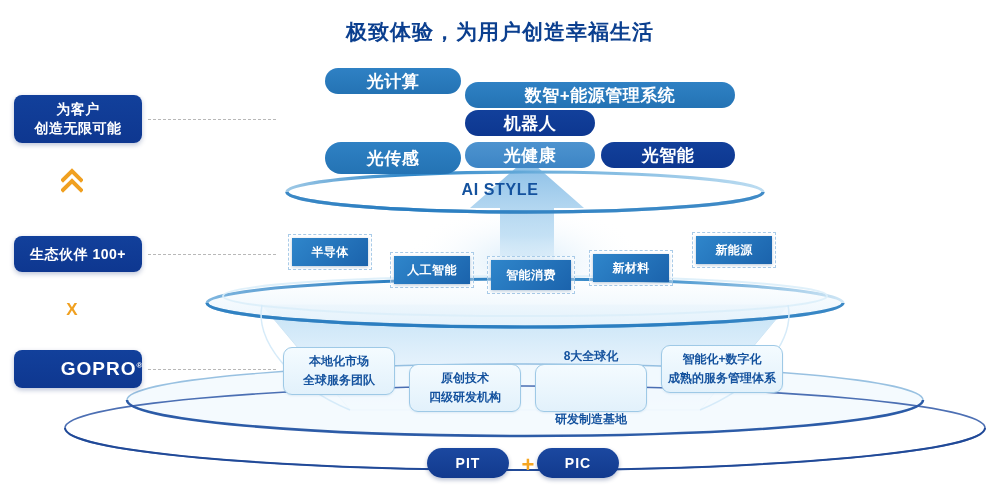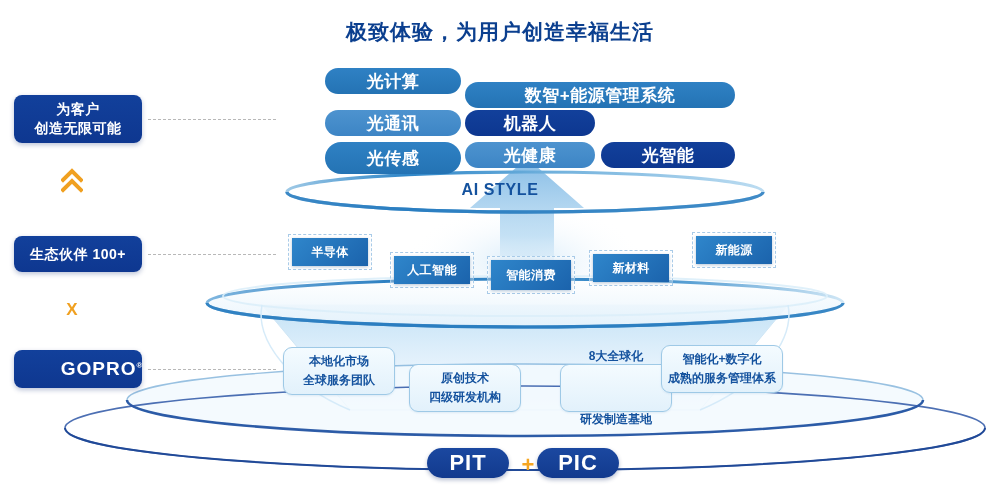--- a/index.html
+++ b/index.html
@@ -75,21 +75,21 @@
     background:linear-gradient(180deg,#f4fbff 0%,#e2f1fb 100%);
     color:#14529e;font-size:12px;font-weight:bold;line-height:1.55;
     box-shadow:0 1px 2px rgba(60,120,180,.12);
   }
   .bbox .ln{display:block;}
 
   
   .endcap{
     position:absolute;display:flex;align-items:center;justify-content:center;
     border-radius:16px;background:linear-gradient(180deg,#1b48a0 0%,#123a8e 100%);
-    color:#fff;font-size:22px;font-weight:bold;letter-spacing:1px;
+    color:#fff;font-size:14px;font-weight:bold;letter-spacing:1px;
     box-shadow:0 2px 4px rgba(10,35,100,.3);
   }
   #plus-sign{
     position:absolute;color:#f5a623;font-size:22px;font-weight:bold;
     line-height:1;
   }
 </style>
 </head>
 <body>
 
@@ -190,21 +190,20 @@
   <div id="x-mark" class="orange-mark" style="left:52px;top:300px;width:40px;">X</div>
 
   <div class="sidelabel" style="left:14px;top:350px;width:128px;height:38px;">
     <span id="gopro-label"><span>GOPRO</span><sup>®</sup></span>
   </div>
   <div class="dashline" style="left:148px;top:369px;width:128px;"></div>
 
   <div class="pill t-mid" style="left:325px;top:68px;width:136px;height:26px;">光计算</div>
   <div class="pill t-mid" style="left:465px;top:82px;width:270px;height:26px;">数智+能源管理系统</div>
 
-  <div class="pill t-light" style="left:325px;top:110px;width:136px;height:26px;">光通讯</div>
   <div class="pill t-dark" style="left:465px;top:110px;width:130px;height:26px;">机器人</div>
 
   <div class="pill t-mid" style="left:325px;top:142px;width:136px;height:32px;">光传感</div>
   <div class="pill t-light" style="left:465px;top:142px;width:130px;height:26px;">光健康</div>
   <div class="pill t-dark" style="left:601px;top:142px;width:134px;height:26px;">光智能</div>
 
   <div id="ai-style" style="left:0;top:181px;width:1000px;text-align:center;">AI STYLE</div>
 
   <div class="chip" style="left:288px;top:234px;width:84px;height:36px;">
     <div class="inner">半导体</div>
@@ -223,21 +222,21 @@
   </div>
 
   <div class="bbox" style="left:283px;top:347px;width:112px;height:48px;">
     <span class="ln">本地化市场</span>
     <span class="ln">全球服务团队</span>
   </div>
   <div class="bbox" style="left:409px;top:364px;width:112px;height:48px;">
     <span class="ln">原创技术</span>
     <span class="ln">四级研发机构</span>
   </div>
-  <div class="bbox" style="left:560px;top:364px;width:112px;height:48px;gap:44px;">
+  <div class="bbox" style="left:535px;top:364px;width:112px;height:48px;gap:44px;">
     <span class="ln">8大全球化</span>
     <span class="ln">研发制造基地</span>
   </div>
   <div class="bbox" style="left:661px;top:345px;width:122px;height:48px;">
     <span class="ln">智能化+数字化</span>
     <span class="ln">成熟的服务管理体系</span>
   </div>
 
   <div class="endcap" style="left:427px;top:448px;width:82px;height:30px;">PIT</div>
   <div id="plus-sign" style="left:519px;top:454px;width:18px;text-align:center;">+</div>

